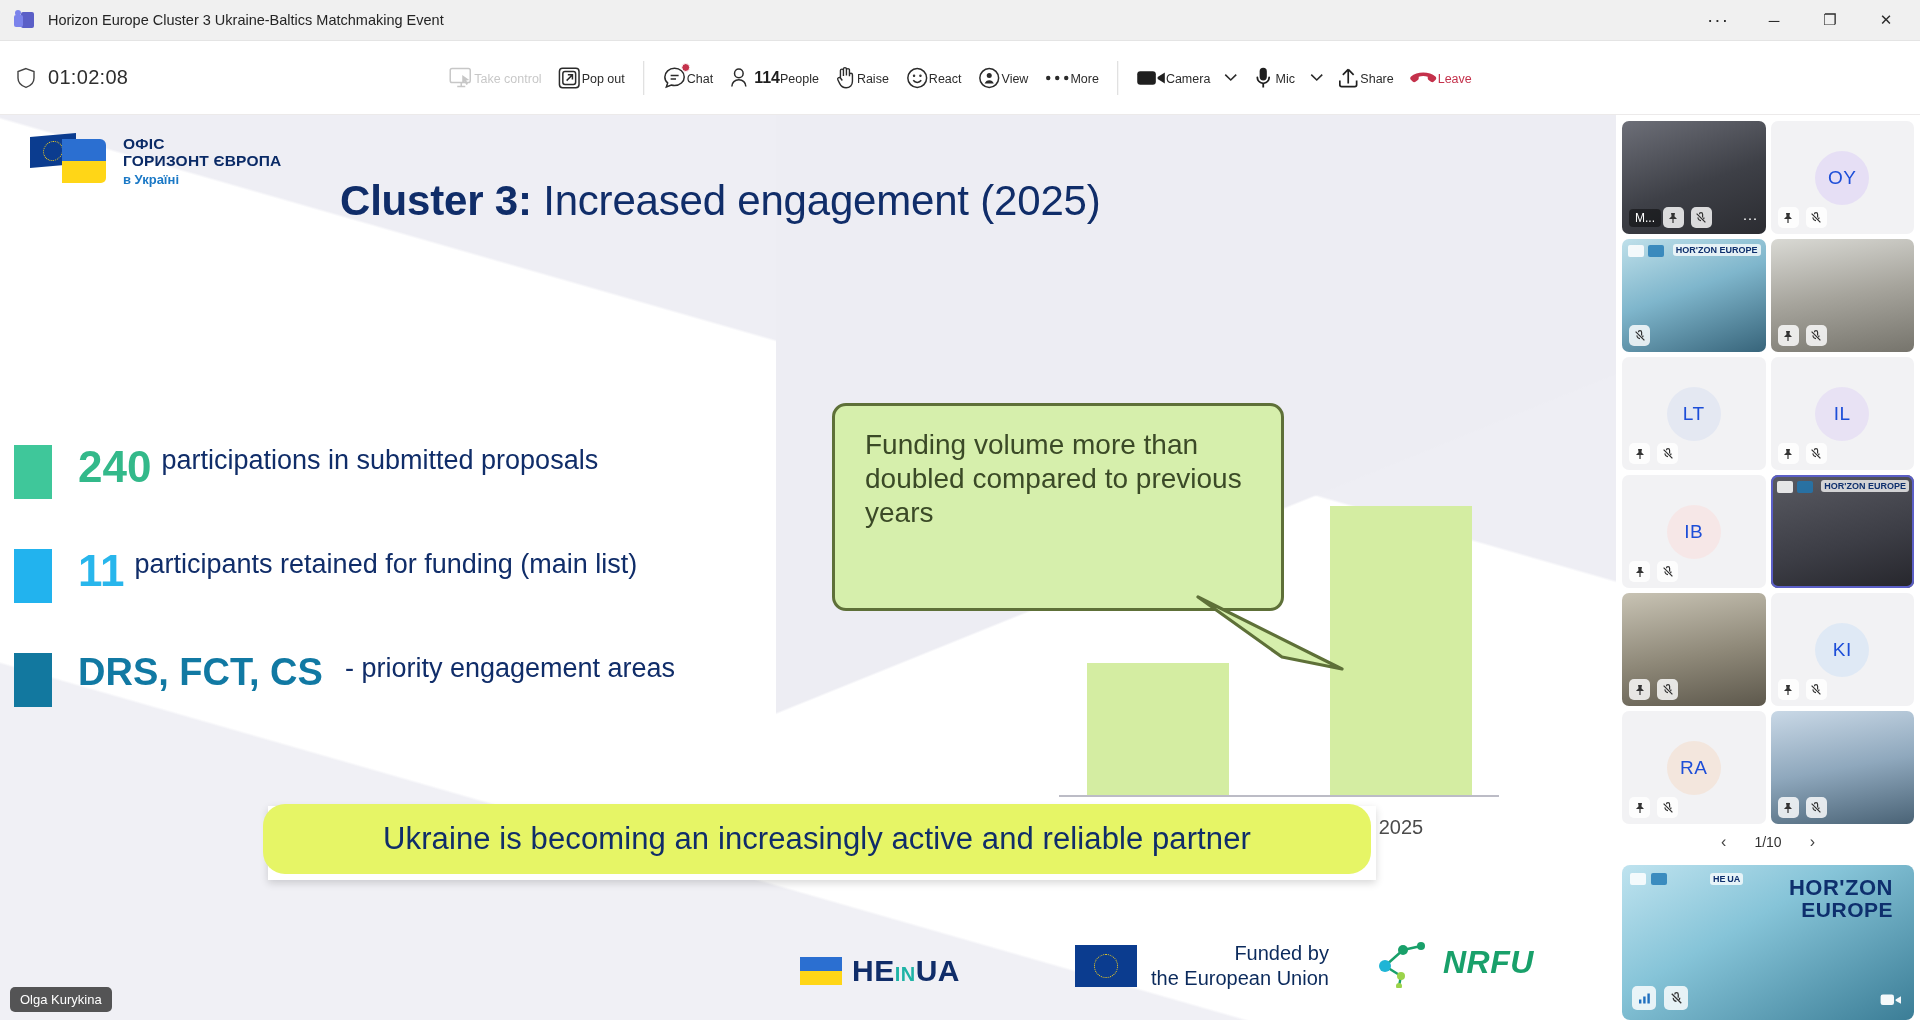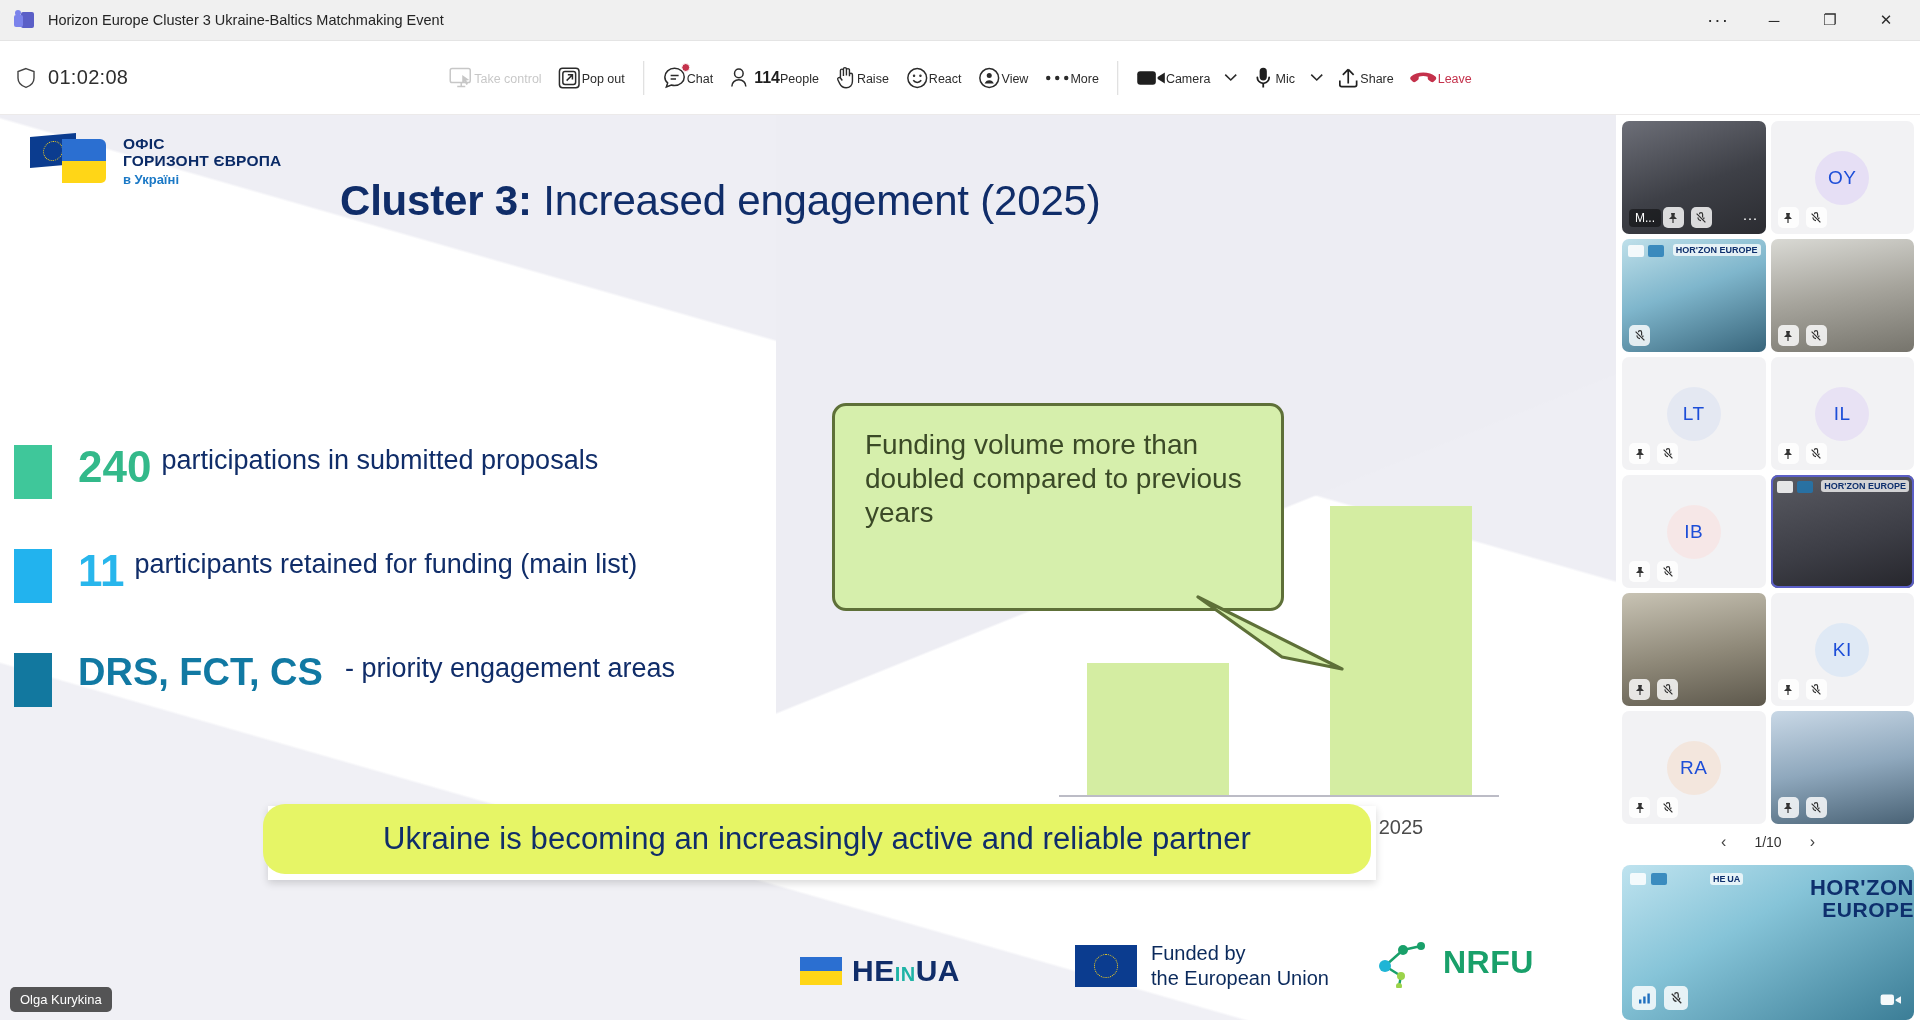--- a/index.html
+++ b/index.html
@@ -154,38 +154,38 @@
     position: absolute; left: 268px; bottom: 140px; width: 1108px; height: 74px;
     background: #ffffff; box-shadow: 0 3px 8px rgba(0,0,0,.16);
   }
   .banner {
     position: absolute; left: 263px; bottom: 146px; width: 1108px; height: 70px;
     background: #e6f566; display: flex; align-items: center; justify-content: center; border-radius: 22px;
   }
   .banner-text { font-size: 31px; color: #102d69; letter-spacing: .1px; }
 
   
-  .footer-logos { position: absolute; left: 0; bottom: 26px; width: 100%; height: 70px; }
+  .footer-logos { position: absolute; left: 0; bottom: 26px; width: 100%; height: 70px; text-align: right; }
   .fl { position: absolute; display: flex; align-items: center; }
   .fl-hecua { left: 800px; bottom: 6px; gap: 10px; }
   .ua-mini { width: 42px; height: 28px; position: relative; }
   .ua-mini .b { position:absolute; left:0; top:0; width:100%; height:50%; background:#2b6fd1;}
   .ua-mini .y { position:absolute; left:0; top:50%; width:100%; height:50%; background:#ffd617;}
   .hecua-text { font-size: 30px; font-weight: bold; color: #102d69; letter-spacing: .5px; }
   .hecua-text .u { color: #102d69; }
   .hecua-text .o { color: #1fb3a6; }
 
   .fl-eufund { left: 1075px; bottom: 4px; gap: 14px; }
   .eu-flag { width: 62px; height: 42px; background: #0b3c8f; position: relative; }
   .eu-flag .stars { position:absolute; left:50%; top:50%; transform:translate(-50%,-50%); width:24px; height:24px; border-radius:50%; border:1.6px dotted #ffd617;}
   .eufund-text { font-size: 20px; color: #0b2a5c; line-height: 1.22; }
 
   .fl-nrfu { left: 1375px; bottom: 6px; gap: 10px; }
   .nrfu-mark { width: 58px; height: 52px; position: relative; }
-  .nrfu-text { font-size: 32px; font-weight: bold; color: #19a06a; letter-spacing: .5px; }
+  .nrfu-text { font-size: 32px; font-weight: bold; color: #19a06a; letter-spacing: .5px; font-style: italic; }
 
   .presenter-tag {
     position: absolute; left: 10px; bottom: 8px;
     background: rgba(40,40,40,.78); color: #fff; font-size: 13px;
     padding: 5px 10px; border-radius: 5px;
   }
 
   
   .rail {
     width: 304px; flex: 0 0 304px; background: #ffffff; padding: 6px 6px 0 6px;
@@ -234,21 +234,21 @@
     display: flex; align-items: center; justify-content: center; gap: 22px;
     height: 42px; font-size: 14px; color: #333;
   }
   .pager .nav { cursor: pointer; font-size: 16px; color: #444; padding: 2px 6px; border-radius: 4px; }
 
   .self-tile {
     margin-top: 4px; height: 176px; border-radius: 8px; position: relative; overflow: hidden;
     background: linear-gradient(150deg,#bfe3ef 0%, #86c4d8 40%, #3b7d96 100%);
   }
   .self-tile .hez {
-    position: absolute; right: 0; top: 12px; font-size: 22px; font-weight: bold;
+    position: absolute; right: 21px; top: 12px; font-size: 22px; font-weight: bold;
     color: #0e2f6d; line-height: 1.02; letter-spacing: .5px; text-align: right;
   }
   .self-tile .hez small { display:block; font-size: 21px; color: #0e2f6d; }
   .self-tile .left-badges { position: absolute; left: 8px; top: 8px; display:flex; gap:5px; }
   .self-ctl { position: absolute; left: 10px; bottom: 10px; display: flex; gap: 8px; }
   .self-ctl .pill { width: 24px; height: 24px; }
   .self-right-ic { position: absolute; right: 12px; bottom: 12px; color: #fff; opacity: .95; }
 
   svg { display: block; }
 </style>

